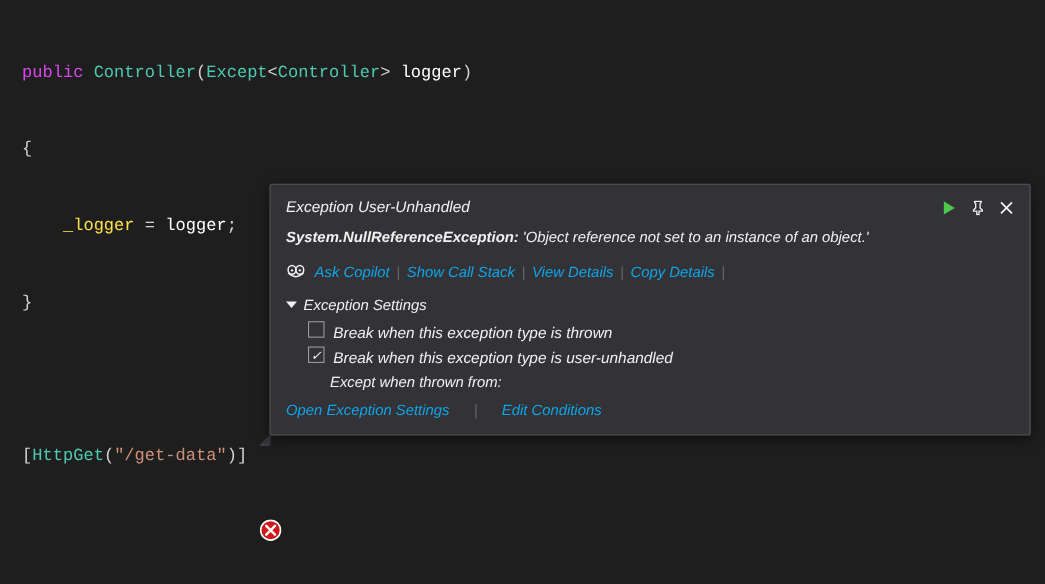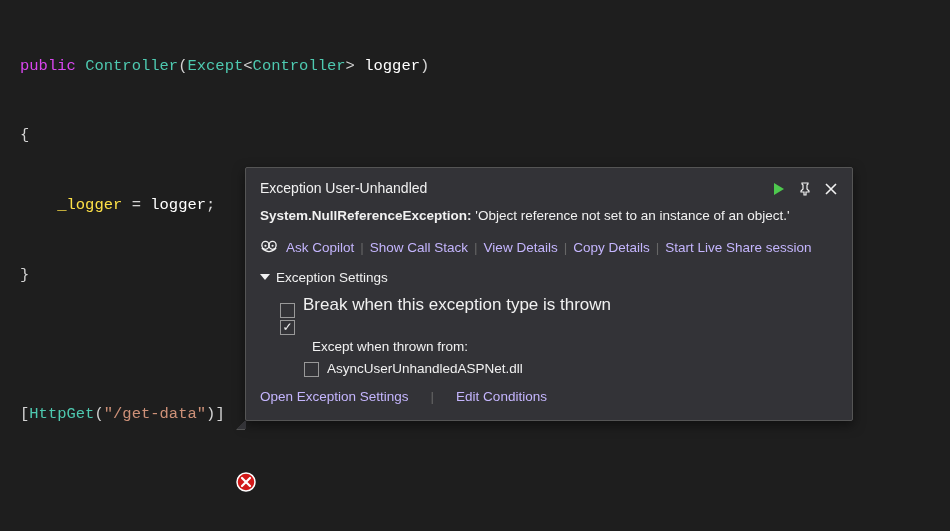--- a/index.html
+++ b/index.html
@@ -29,56 +29,57 @@
     left: 236px;
     top: 472px;
     width: 20px;
     height: 20px;
   }
 
   .popup {
     position: absolute;
     left: 245px;
     top: 167px;
-    width: 608px;
+    width: 692px;
     background: #333337;
     border: 1px solid #555;
     border-radius: 2px;
     font-family: 'Segoe UI', Arial, sans-serif;
     font-size: 13.5px;
     color: #f1f1f1;
     padding: 10px 14px 12px 14px;
     box-shadow: 0 4px 12px rgba(0,0,0,0.5);
+    font-style: italic;
   }
   .popup::after {
     content:'';
     position:absolute;
     left:-9px;
     bottom:-9px;
     width:0;height:0;
     border-top:9px solid transparent;
     border-right:9px solid #333337;
     filter: drop-shadow(-1px 1px 0 #555);
   }
   .popup-header { display:flex; align-items:center; margin-bottom:8px; }
   .popup-title { flex:1; color:#f1f1f1; font-size:14px; }
   .popup-icons { display:flex; gap:12px; align-items:center; }
   .popup-icons svg { display:block; }
   .popup-msg { margin-bottom:12px; line-height:1.4; }
   .popup-msg .bold { font-weight:600; }
   .link-row { display:flex; align-items:center; gap:6px; margin-bottom:10px; font-size:13.5px; flex-wrap:wrap; }
-  .link { color:#c4b5fd; cursor:pointer; }
+  .link { color:#0ea5e9; cursor:pointer; }
   .sep { color:#666; }
   .copilot-icon { display:inline-flex; margin-right:2px; }
   .settings-header { display:flex; align-items:center; gap:4px; margin-bottom:4px; cursor:pointer; }
   .tri { display:inline-block; width:0; height:0; border-left:5px solid transparent; border-right:5px solid transparent; border-top:6px solid #f1f1f1; margin-right:2px; transform:translateY(-1px); }
-  .checkbox-row { display:flex; align-items:flex-end; gap:8px; margin-left:20px; margin-bottom:2px; font-size:17px; }
+  .checkbox-row { display:flex; align-items:flex-start; gap:8px; margin-left:20px; margin-bottom:2px; font-size:14px; }
   .chk { width:15px; height:15px; border:1px solid #999; background:transparent; display:inline-flex; align-items:center; justify-content:center; flex-shrink:0; }
   .chk.checked::after { content:'✓'; color:#f1f1f1; font-size:12px; line-height:1; }
-  .except { margin-left:52px; font-size:13.5px; margin-top:2px; }
+  .except { margin-left:40px; font-size:13.5px; margin-top:2px; }
   .except-sub { margin-left:44px; display:flex; align-items:center; gap:8px; margin-top:2px; margin-bottom:8px; }
   .bottom-links { display:flex; gap:22px; font-size:13.5px; margin-top:4px; }
 </style>
 </head>
 <body>
 
 <div class="editor">
   <div><span class="kw">public</span> <span class="type">Controller</span><span class="punc">(</span><span class="type">Except</span><span class="punc">&lt;</span><span class="type">Controller</span><span class="punc">&gt;</span><span class="param"> logger</span><span class="punc">)</span></div>
   <div><span class="brace">{</span></div>
   <div>    <span class="field">_logger</span><span> = </span><span class="param">logger</span><span>;</span></div>
@@ -144,36 +145,32 @@
         </svg>
     </span>
     <span class="link">Ask Copilot</span>
     <span class="sep">|</span>
     <span class="link">Show Call Stack</span>
     <span class="sep">|</span>
     <span class="link">View Details</span>
     <span class="sep">|</span>
     <span class="link">Copy Details</span>
     <span class="sep">|</span>
-    <span class="link">Start Live Share session</span>
   </div>
   <div class="settings-header">
     <span class="tri"></span>
     <span>Exception Settings</span>
   </div>
   <div class="checkbox-row">
     <span class="chk"></span>
     <span>Break when this exception type is thrown</span>
   </div>
   <div class="checkbox-row">
     <span class="chk checked"></span>
+    <span>Break when this exception type is user-unhandled</span>
   </div>
   <div class="except">Except when thrown from:</div>
-  <div class="except-sub">
-    <span class="chk"></span>
-    <span>AsyncUserUnhandledASPNet.dll</span>
-  </div>
   <div class="bottom-links">
     <span class="link">Open Exception Settings</span>
     <span class="sep">|</span>
     <span class="link">Edit Conditions</span>
   </div>
 </div>
 
 </body></html>

